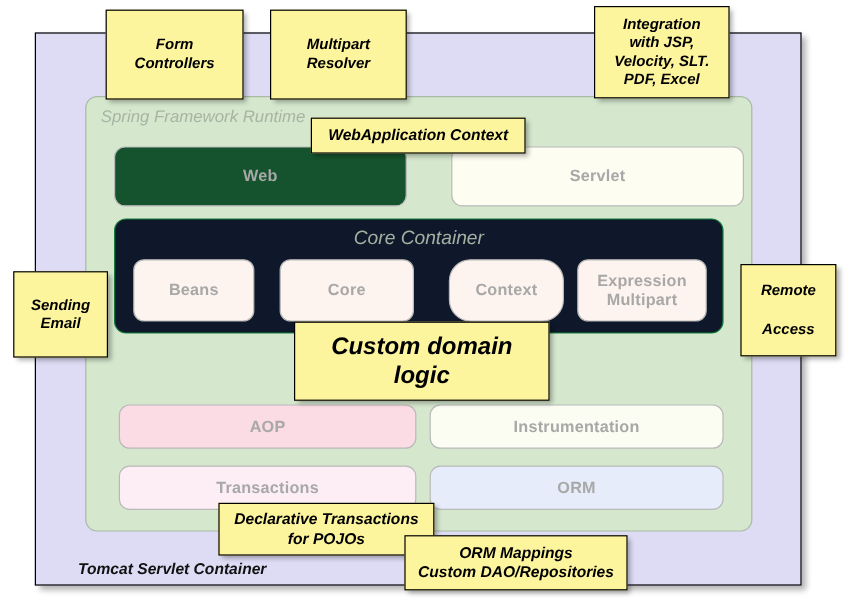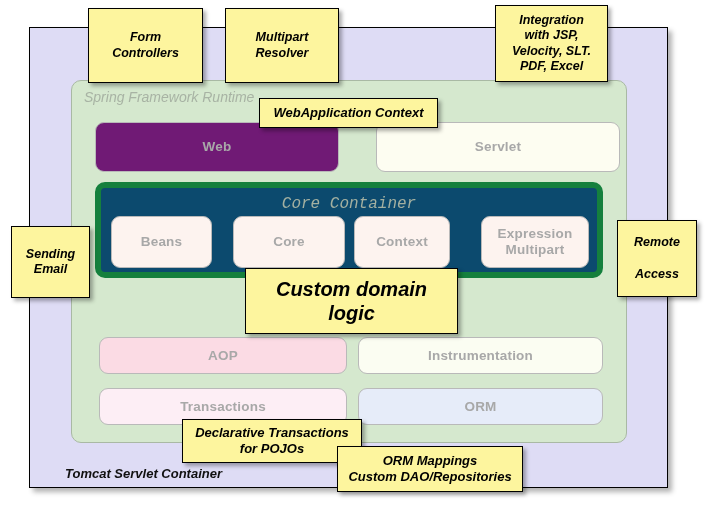--- a/index.html
+++ b/index.html
@@ -72,40 +72,39 @@
     display: flex;
     align-items: center;
     justify-content: center;
     text-align: center;
     font-size: 13.5px;
     font-weight: bold;
     color: #a8a8a8;
     line-height: 1.15;
     letter-spacing: 0.2px;
   }
-  .m-web       { background: #701a75; }
+  .m-web       { background: #14532d; }
   .m-servlet   { background: #fdfdf1; margin-left: 17px; }
   .m-core-sub  { background: #fdf3ef; }
   .m-aop       { background: #fbdbe4; }
   .m-instr     { background: #fbfdf2; }
   .m-trans     { background: #fdeef5; }
   .m-orm       { background: #e6ecf9; }
 
   
   .core-container {
     position: absolute;
     left: 95px;
     top: 182px;
     width: 508px;
     height: 96px;
-    background: #0c4a6e;
-    border: 6px solid #15803d;
+    background: #0f172a;
+    border: 1px solid #15803d;
     border-radius: 10px;
     box-sizing: border-box;
-    font-family: Liberation Mono, monospace;
   }
   .core-title {
     position: absolute;
     left: 0;
     top: 7px;
     width: 100%;
     text-align: center;
     font-size: 16px;
     font-style: italic;
     color: #a3b0a1;
@@ -155,21 +154,21 @@
   <div class="core-container">
     <div class="core-title">Core Container</div>
   </div>
 
   <div class="module m-core-sub" style="left:111px; top:216px; width:101px; height:52px;">
     <span>Beans</span>
   </div>
   <div class="module m-core-sub" style="left:233px; top:216px; width:112px; height:52px;">
     <span>Core</span>
   </div>
-  <div class="module m-core-sub" style="left:354px; top:216px; width:96px; height:52px;">
+  <div class="module m-core-sub" style="left:374px; top:216px; width:96px; height:52px;border-radius:18px;">
     <span>Context</span>
   </div>
   <div class="module m-core-sub" style="left:481px; top:216px; width:108px; height:52px;">
     <span>Expression Multipart</span>
   </div>
 
   <div class="module m-aop" style="left:99px; top:337px; width:248px; height:37px;">
     <span>AOP</span>
   </div>
   <div class="module m-instr" style="left:358px; top:337px; width:245px; height:37px;">

